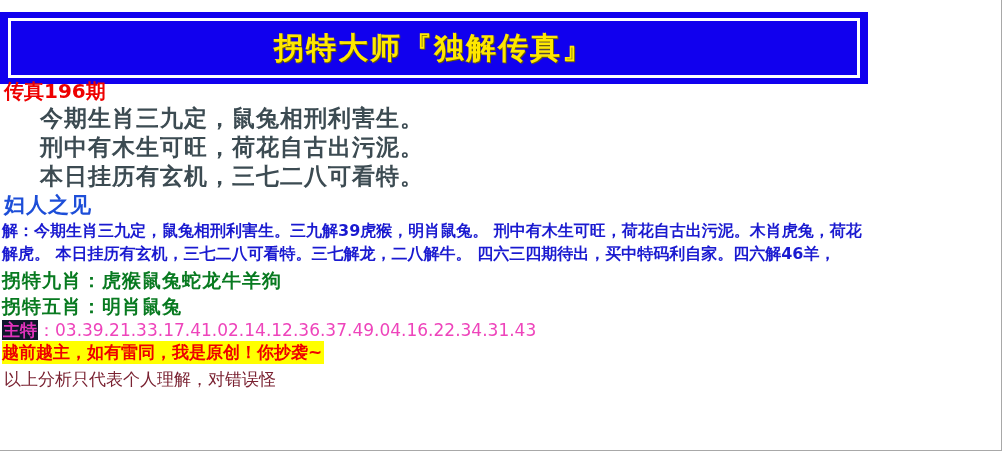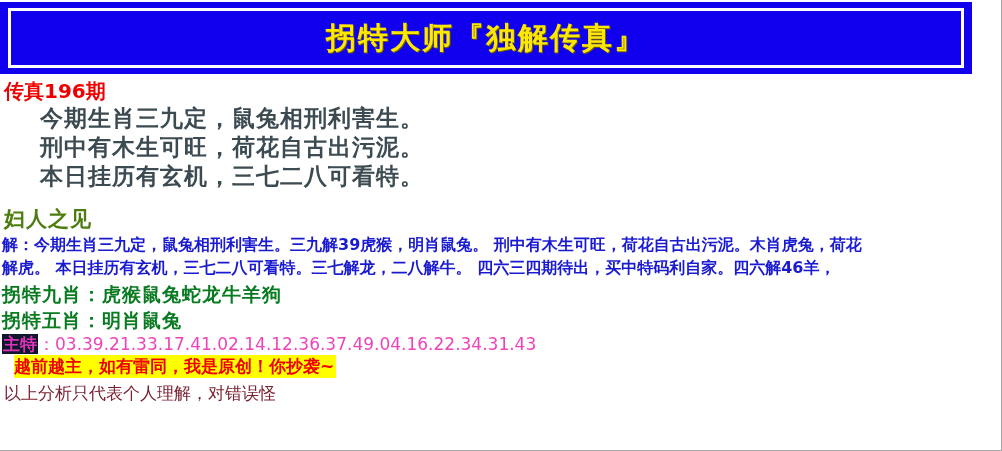--- a/index.html
+++ b/index.html
@@ -18,22 +18,22 @@
     box-sizing: border-box;
     border-right: 1px solid #a8a8a8;
     border-bottom: 1px solid #a8a8a8;
     overflow: hidden;
   }
 
   
   .banner-outer {
     position: absolute;
     left: 0px;
-    top: 2px;
-    width: 972px;
+    top: 12px;
+    width: 868px;
     height: 72px;
     background: #1100ee;
     box-sizing: border-box;
   }
   .banner-inner {
     position: absolute;
     left: 8px;
     top: 6px;
     right: 8px;
     bottom: 6px;
@@ -77,28 +77,27 @@
   .verse-line {
     color: #3c4b52;
     font-size: 23px;
     font-weight: bold;
     line-height: 29px;
     white-space: nowrap;
     letter-spacing: 1px;
   }
 
   .section-heading {
-    color: #4d7c0f;
+    color: #1d4ed8;
     font-size: 21px;
     font-weight: bold;
     line-height: 28px;
     padding-left: 4px;
     white-space: nowrap;
     letter-spacing: 1px;
-    margin-top: 14px;
   }
 
   .explain-block {
     padding: 0 0 2px 2px;
   }
   .explain-line {
     color: #1a1ad0;
     font-size: 16px;
     font-weight: bold;
     line-height: 23px;
@@ -133,21 +132,21 @@
     letter-spacing: 0px;
   }
 
   .warn-line {
     display: inline-block;
     background: #ffff00;
     color: #ee0000;
     font-size: 17px;
     font-weight: bold;
     line-height: 23px;
-    margin-left: 14px;
+    margin-left: 2px;
     padding: 0 2px 0 0;
     white-space: nowrap;
   }
   .warn-wrap { padding-left: 0px; }
 
   .footnote {
     color: #7a2232;
     font-size: 17px;
     line-height: 26px;
     padding-left: 4px;

